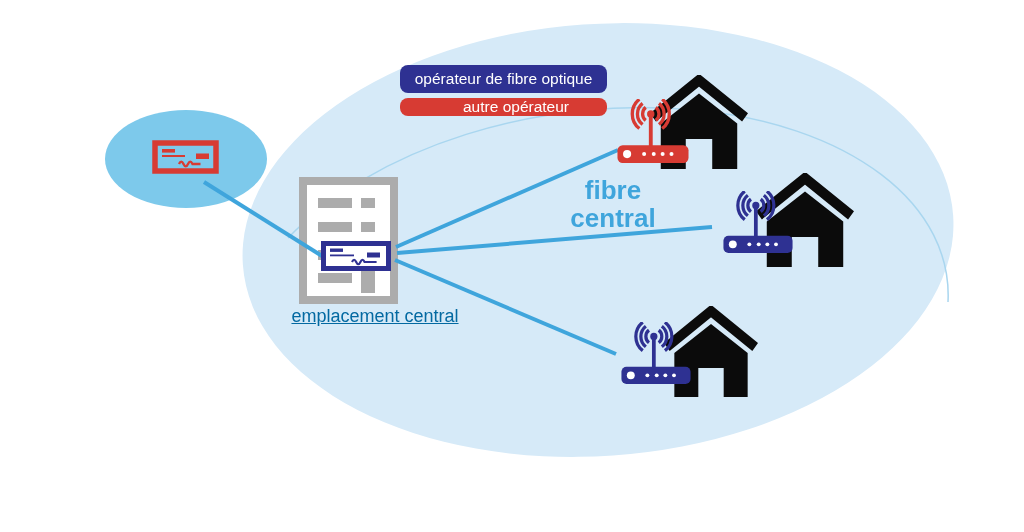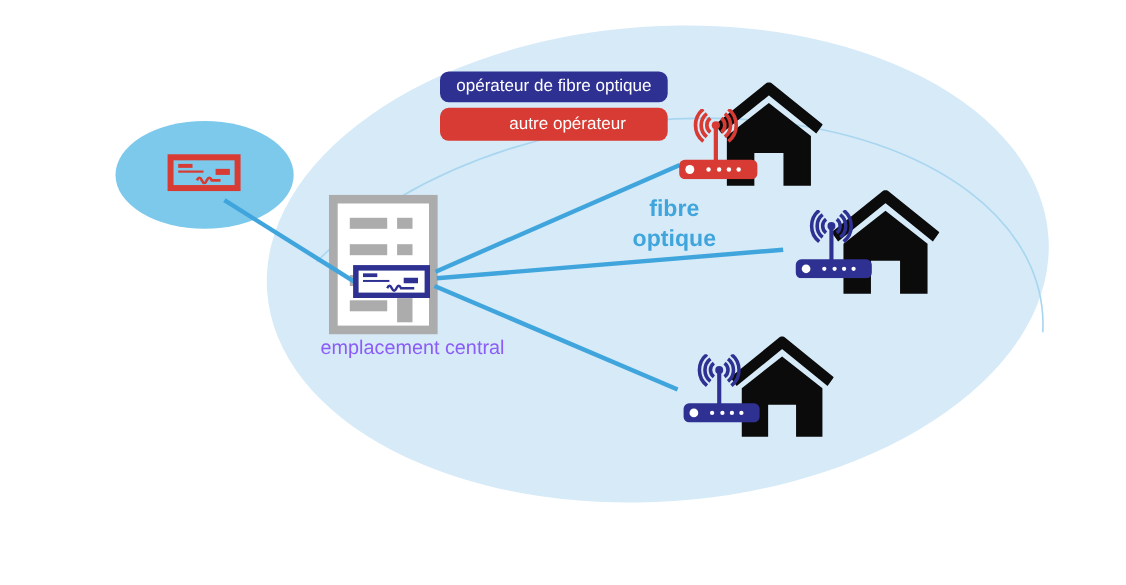--- a/index.html
+++ b/index.html
@@ -7,24 +7,24 @@
     position:relative;width:1024px;height:532px;background:#ffffff;
     overflow:hidden;font-family:"Liberation Sans",sans-serif;
   }
   .abs{position:absolute;}
   svg{display:block;}
   .legend{left:400px;top:65px;width:207px;display:flex;flex-direction:column;gap:5px;text-align:right;}
   .legend-chip{
     height:28px;border-radius:8px;color:#fff;display:flex;align-items:center;justify-content:center;
     font-size:15.5px;white-space:nowrap;
   }
-  .legend-chip.second{height:30px;padding-left:25px;}
+  .legend-chip.second{height:18px;padding-left:25px;}
   .fibre-label{
     left:540px;top:176px;width:146px;text-align:center;
-    font-size:21px;line-height:28px;font-weight:600;
+    font-size:26px;line-height:28px;font-weight:600;
   }
   .central-label{
     left:255px;top:306px;width:240px;text-align:center;
     font-size:18px;
   }
   .footer-bar{
     left:105px;top:461px;width:805px;height:36px;border-radius:9px;
     display:flex;align-items:center;justify-content:center;
     color:#fff;font-size:20px;
   }
@@ -148,24 +148,24 @@
     <rect x="2" y="56" width="96" height="24" rx="7" fill="currentColor"></rect>
     <circle cx="15" cy="68" r="5.5" fill="#ffffff"></circle>
     <circle cx="38" cy="68" r="2.7" fill="#ffffff"></circle>
     <circle cx="51" cy="68" r="2.7" fill="#ffffff"></circle>
     <circle cx="63" cy="68" r="2.7" fill="#ffffff"></circle>
     <circle cx="75" cy="68" r="2.7" fill="#ffffff"></circle>
   </svg>
 
   <div class="abs fibre-label" style="color: rgb(63, 165, 220);">
     <div>fibre</div>
-    <div>optique</div>
+    <div>central</div>
   </div>
 
-  <div class="abs central-label" style="color: #8b5cf6;">emplacement central</div>
+  <div class="abs central-label" style="color: #0369a1; text-decoration: underline;">emplacement central</div>
 
   <div class="abs legend">
     <div class="legend-chip" style="background-color: rgb(46, 49, 146);">
       <span>opérateur de fibre optique</span>
     </div>
     <div class="legend-chip second" style="background-color: rgb(215, 59, 51);">
       <span>autre opérateur</span>
     </div>
   </div>
 

